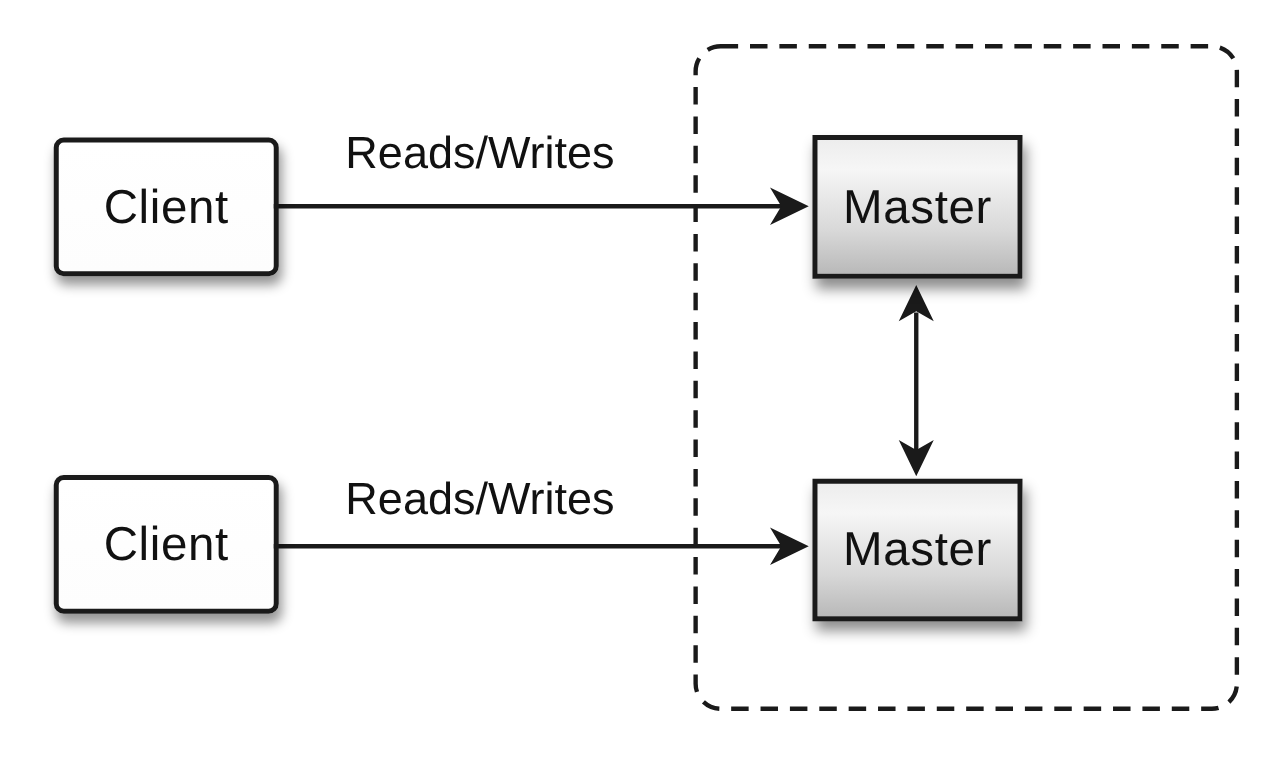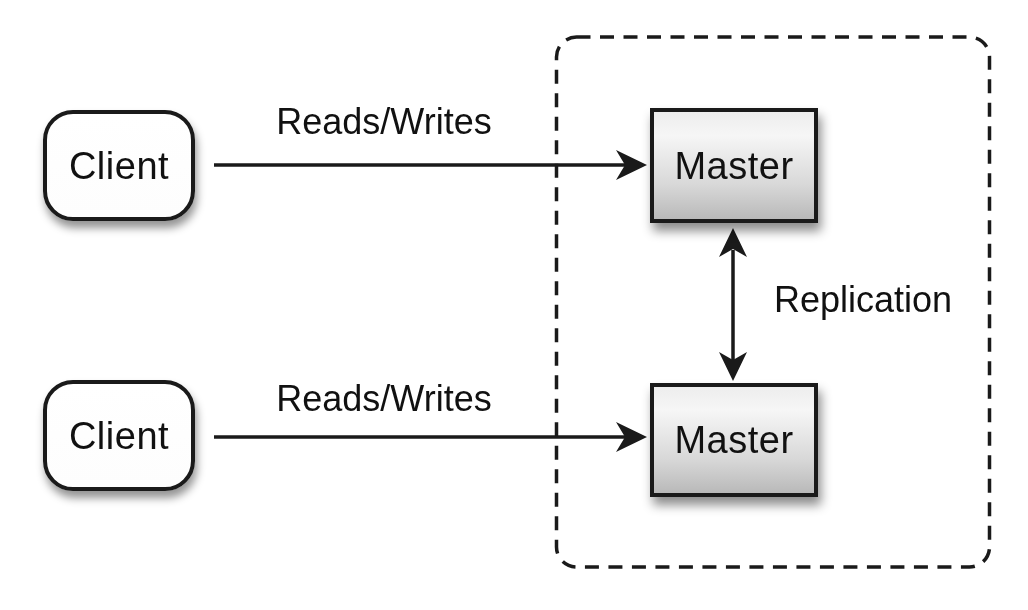--- a/index.html
+++ b/index.html
@@ -23,23 +23,23 @@
     justify-content: center;
     box-sizing: border-box;
     border: 4px solid #1a1a1a;
     color: #111111;
     font-size: 38px;
     line-height: 1;
     letter-spacing: 0.5px;
   }
   .client-node {
     left: 43px;
-    width: 152px;
+    width: 180px;
     height: 111px;
-    border-radius: 30px;
+    border-radius: 8px;
     background: linear-gradient(180deg, #ffffff 0%, #fdfdfd 100%);
     box-shadow: 2px 7px 9px rgba(0,0,0,0.42);
   }
   .client-top { top: 110px; }
   .client-bottom { top: 380px; }
   .master-node {
     left: 650px;
     width: 168px;
     height: 115px;
     background: linear-gradient(180deg, #ededed 0%, #f6f6f6 22%, #d8d8d8 68%, #b9b9b9 100%);
@@ -98,15 +98,14 @@
   </div>
 
   <div class="node master-node master-bottom">
     <span>Master</span>
   </div>
 
   <div class="edge-label label-rw-top">Reads/Writes</div>
 
   <div class="edge-label label-rw-bottom">Reads/Writes</div>
 
-  <div class="edge-label label-replication">Replication</div>
 
 </div>
 
 </body></html>

